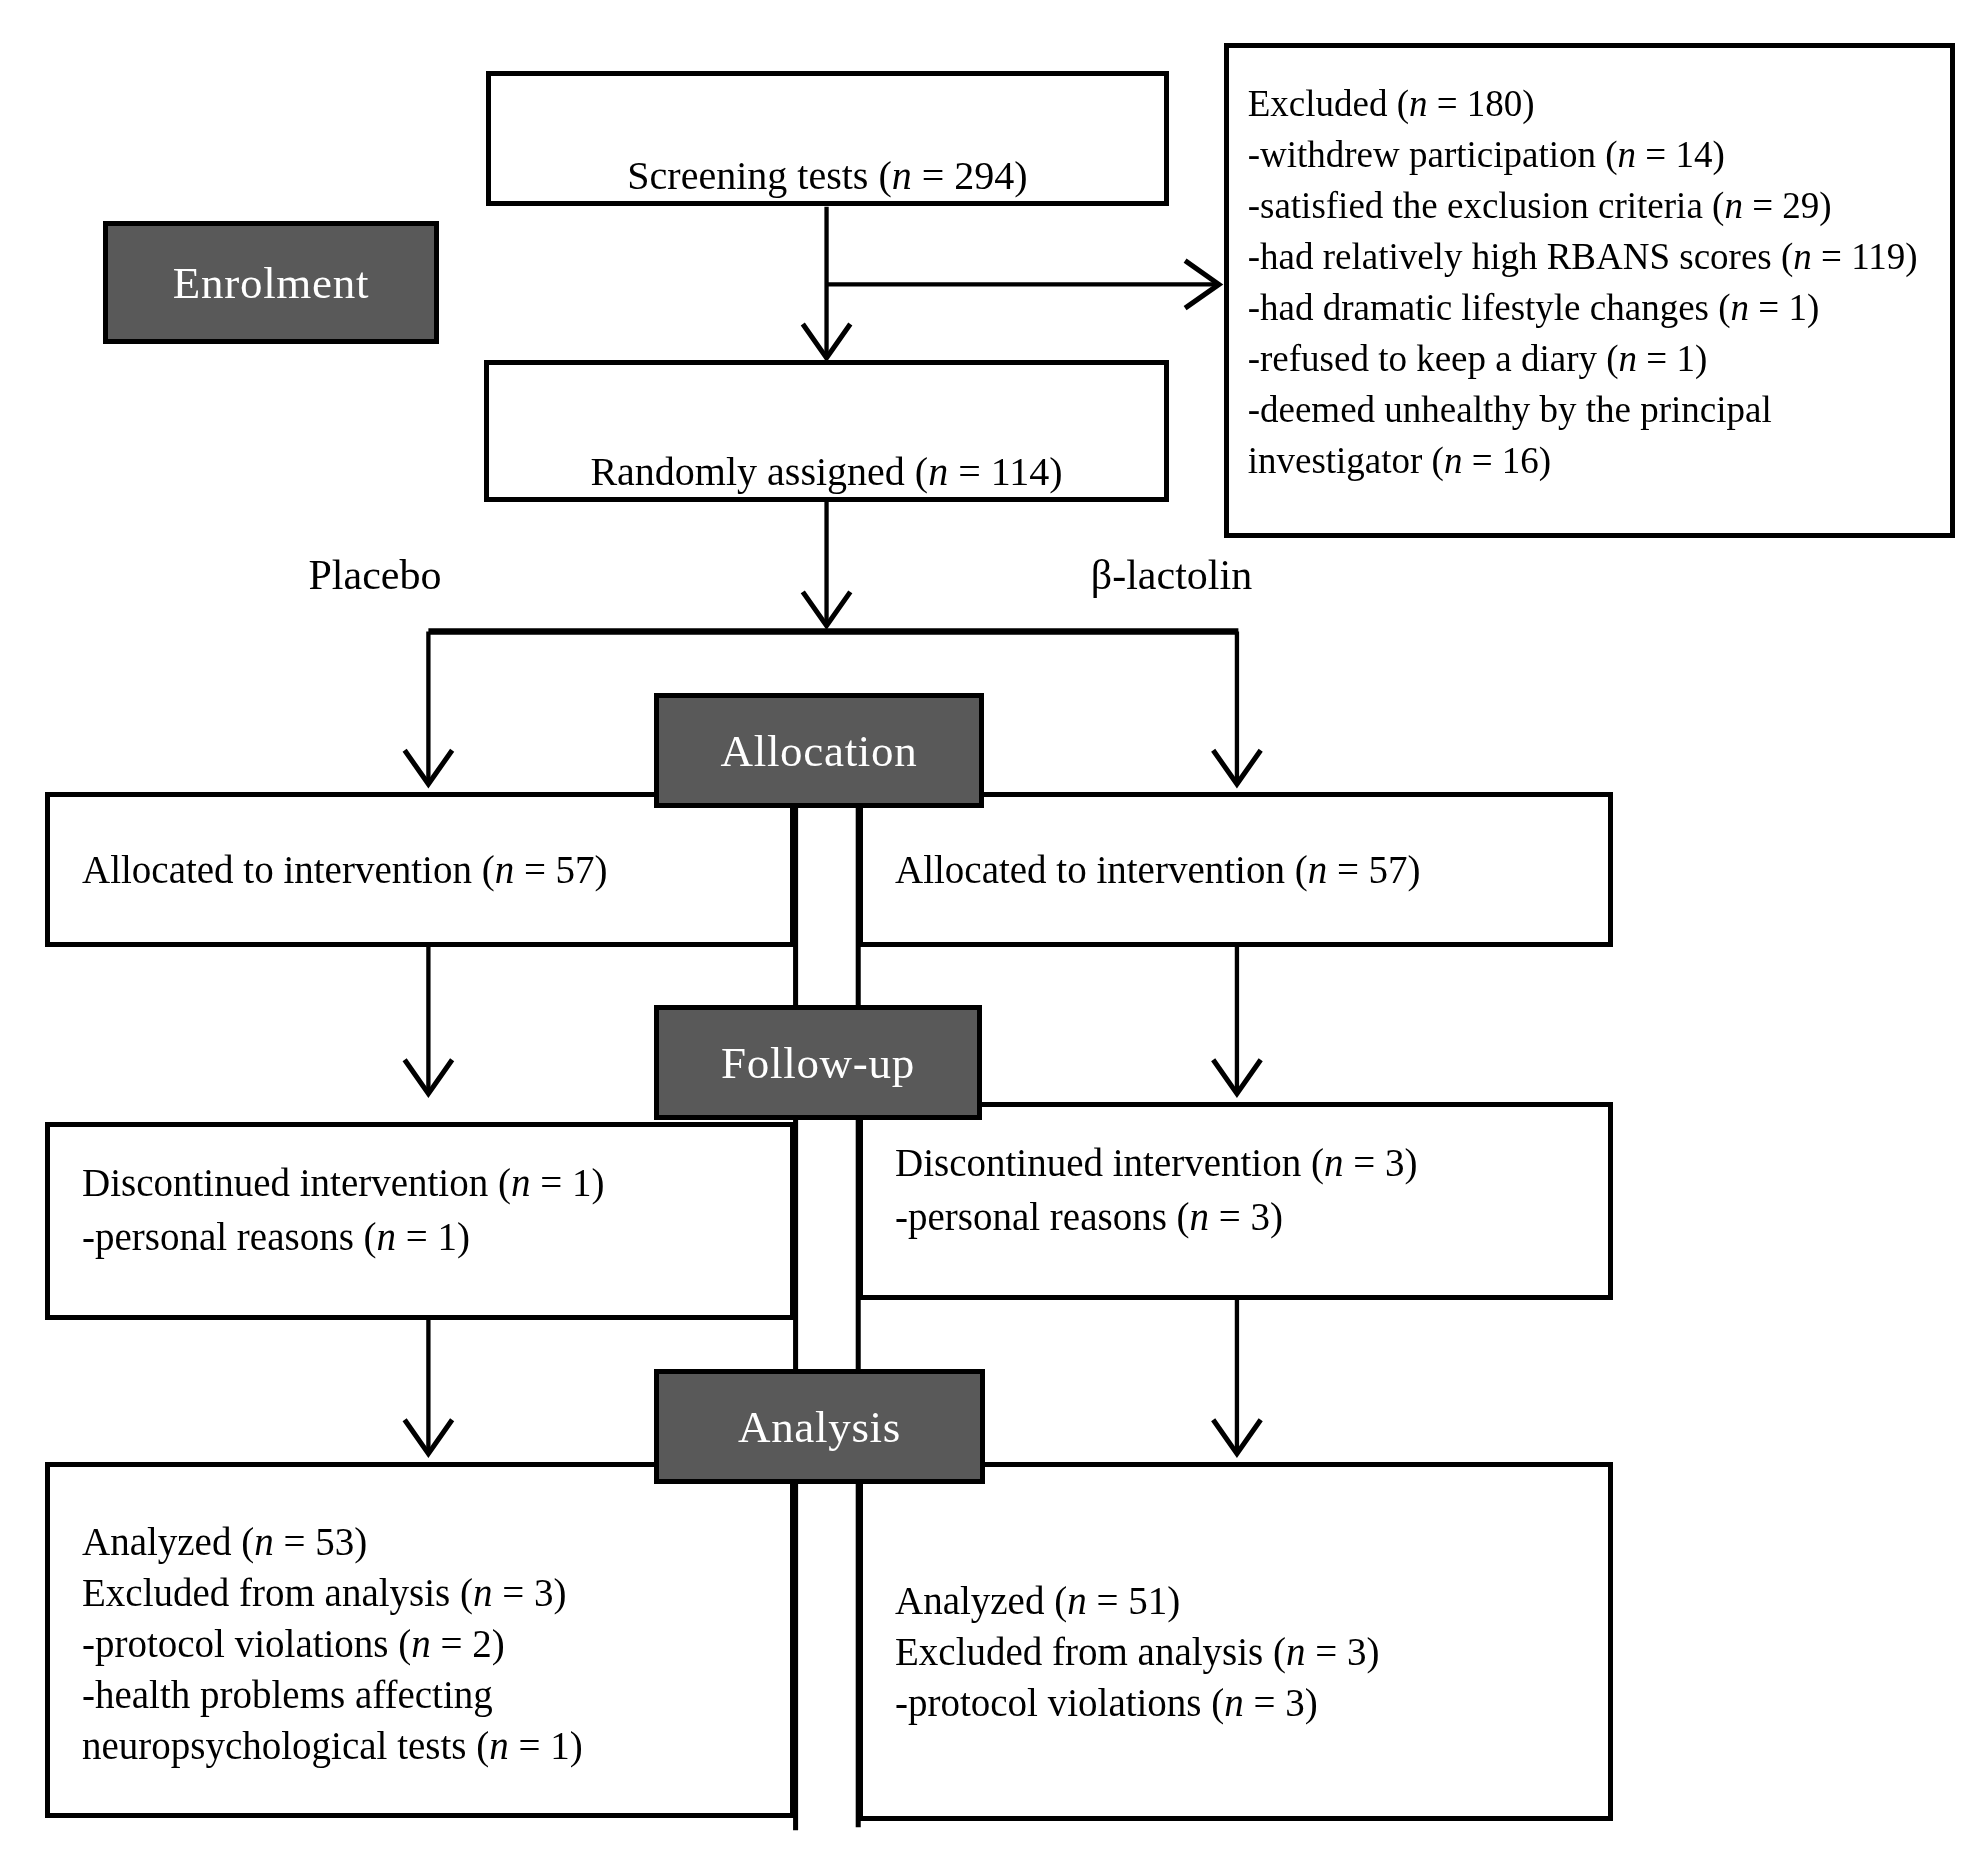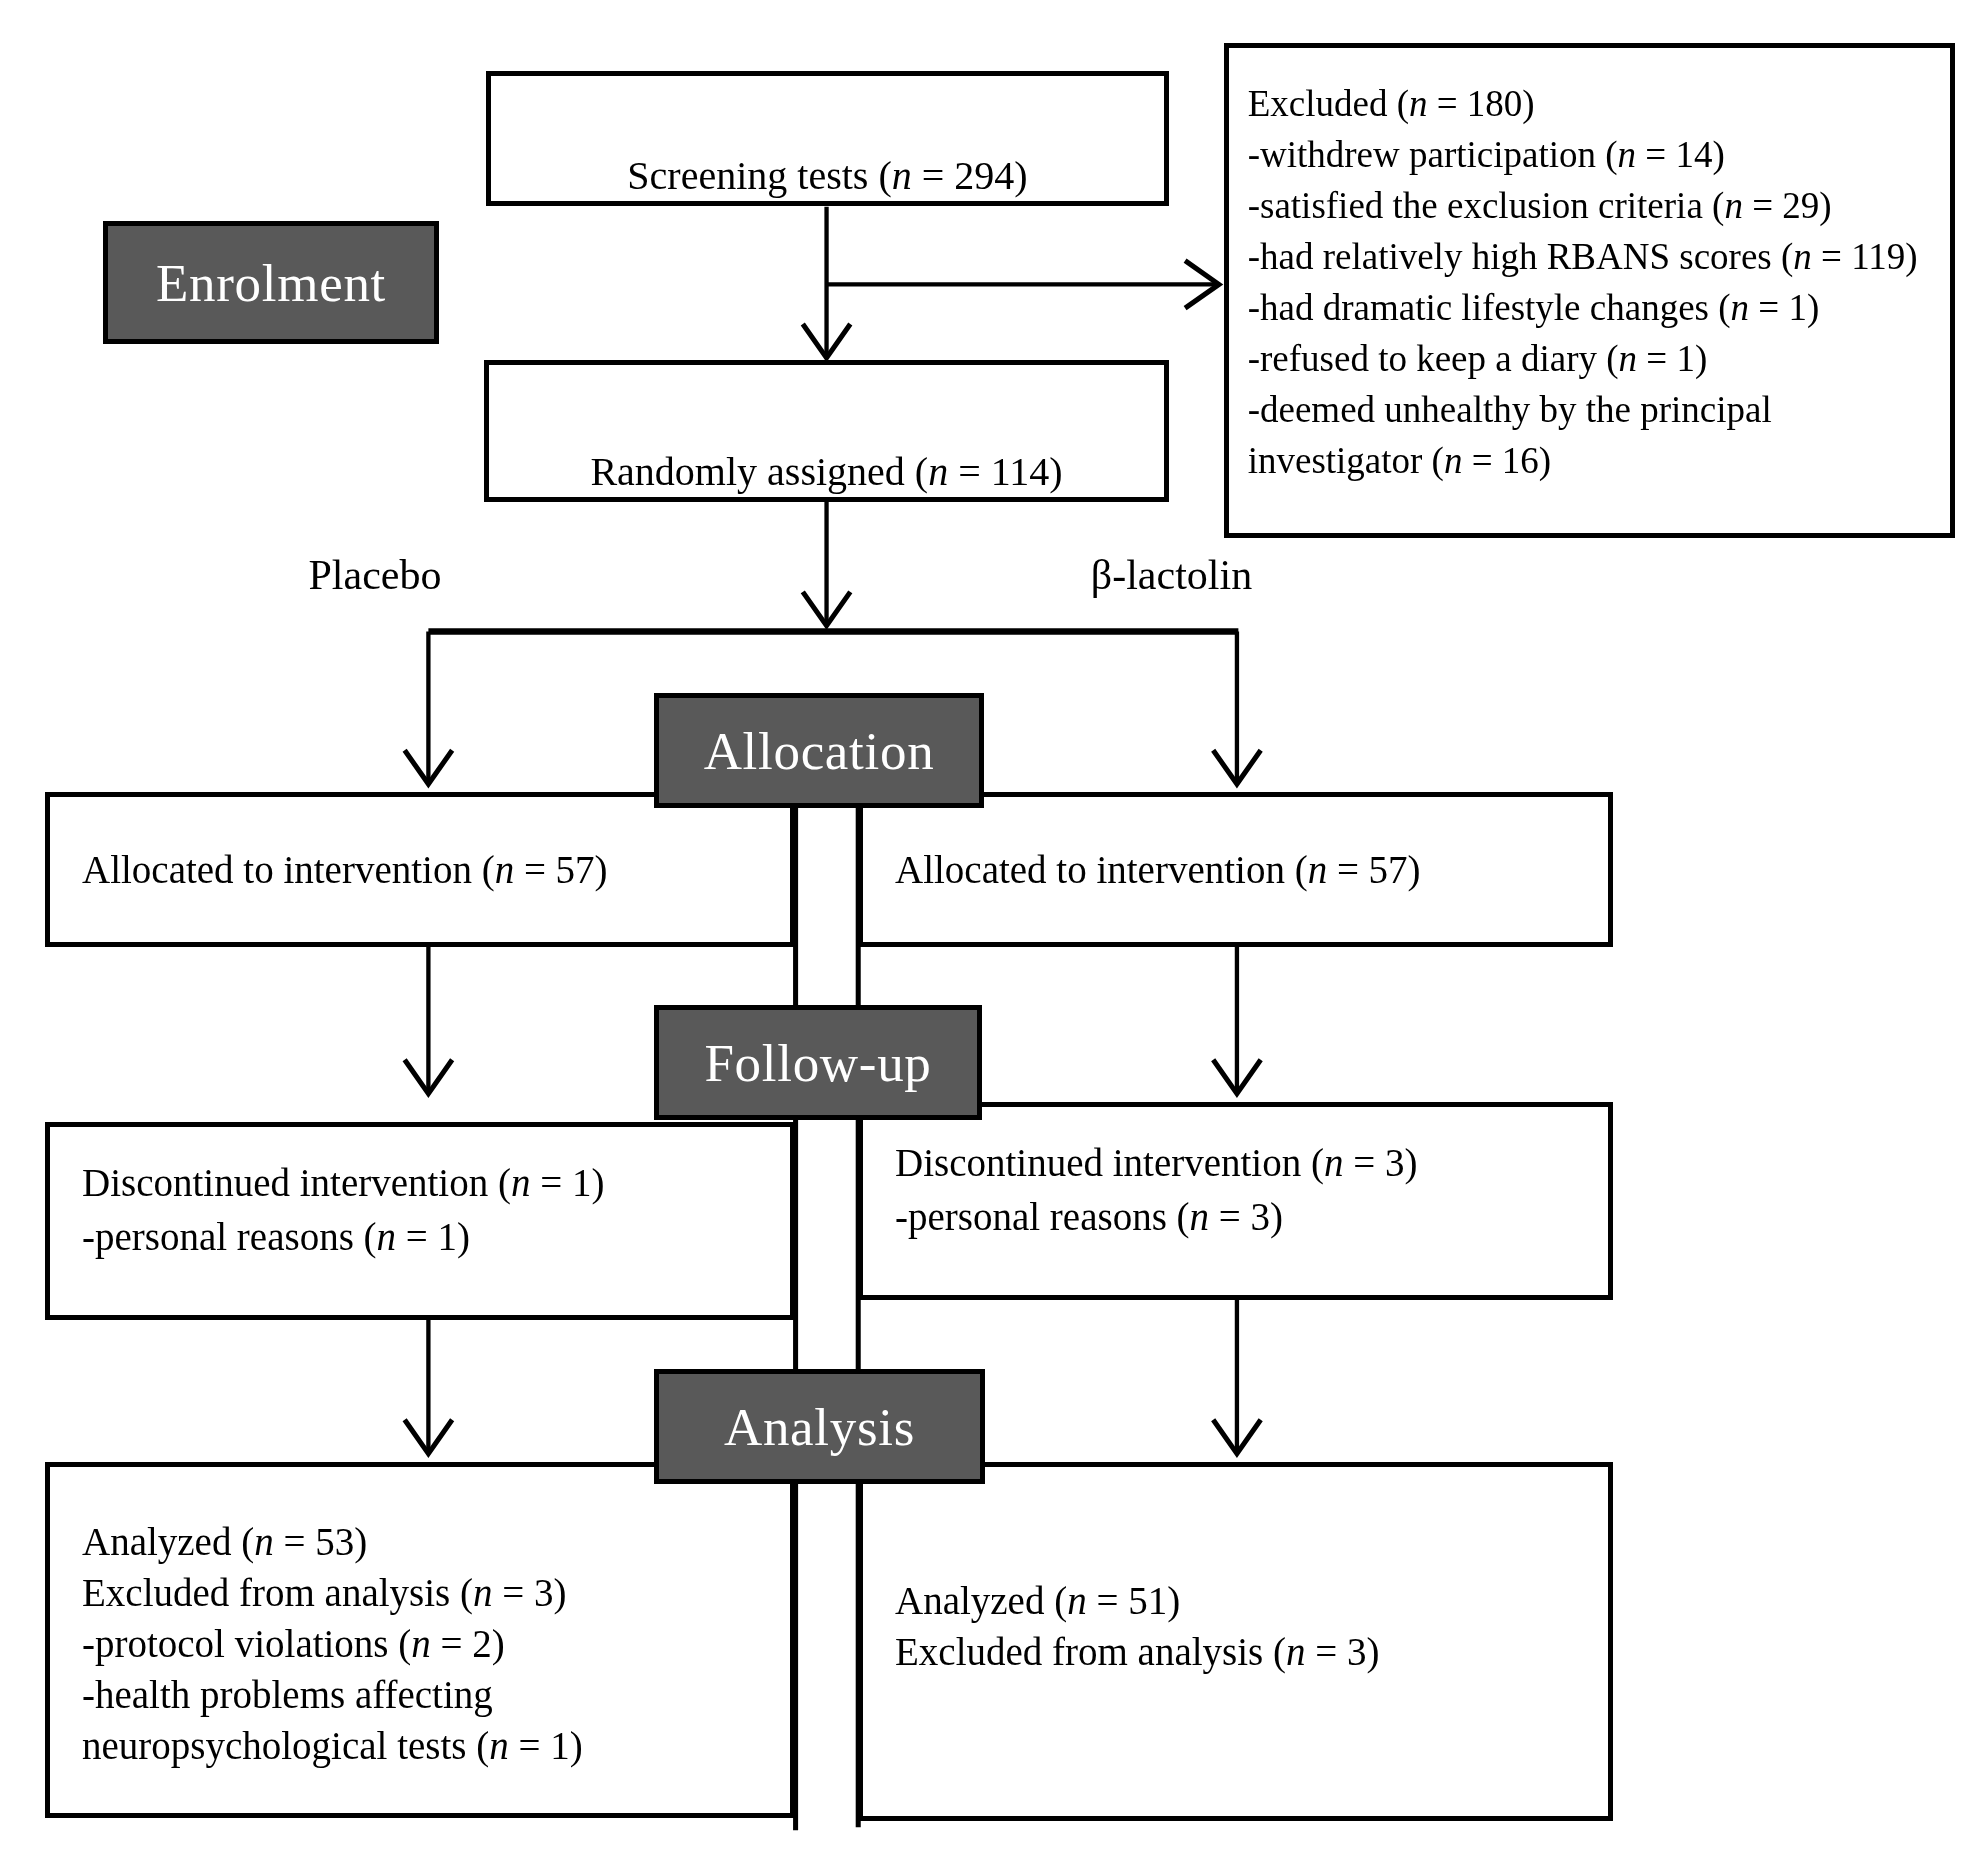--- a/index.html
+++ b/index.html
@@ -34,21 +34,21 @@
     font-size:40px;
   }
   .stage{
     position:absolute;
     background:var(--stage-fill);
     color:var(--stage-text);
     border:5.8px solid var(--line);
     box-sizing:border-box;
     z-index:3;
     display:flex;align-items:center;justify-content:center;
-    font-size:53px;
+    font-size:45px;
     letter-spacing:0.7px;
   }
   .arm-label{
     position:absolute;
     z-index:2;
     font-size:42px;
     text-align:center;
   }
   .box-screening{left:486px;top:71px;width:683px;height:135px;border-width:5.8px;}
   .box-excluded{
@@ -158,19 +158,20 @@
 
   <div class="wbox box-analysis-left">
     <div>Analyzed (<i>n</i> = 53)</div>
     <div>Excluded from analysis (<i>n</i> = 3)</div>
     <div>-protocol violations (<i>n</i> = 2)</div>
     <div>-health problems affecting neuropsychological tests (<i>n</i> = 1)</div>
   </div>
   <div class="wbox box-analysis-right">
     <div>Analyzed (<i>n</i> = 51)</div>
     <div>Excluded from analysis (<i>n</i> = 3)</div>
+    <div>-protocol violations (<i>n</i> = 3)</div>
   </div>
   <div class="stage box-analysis-stage">
     <span>Analysis</span>
   </div>
 
 </div>
 
 
 </body></html>

